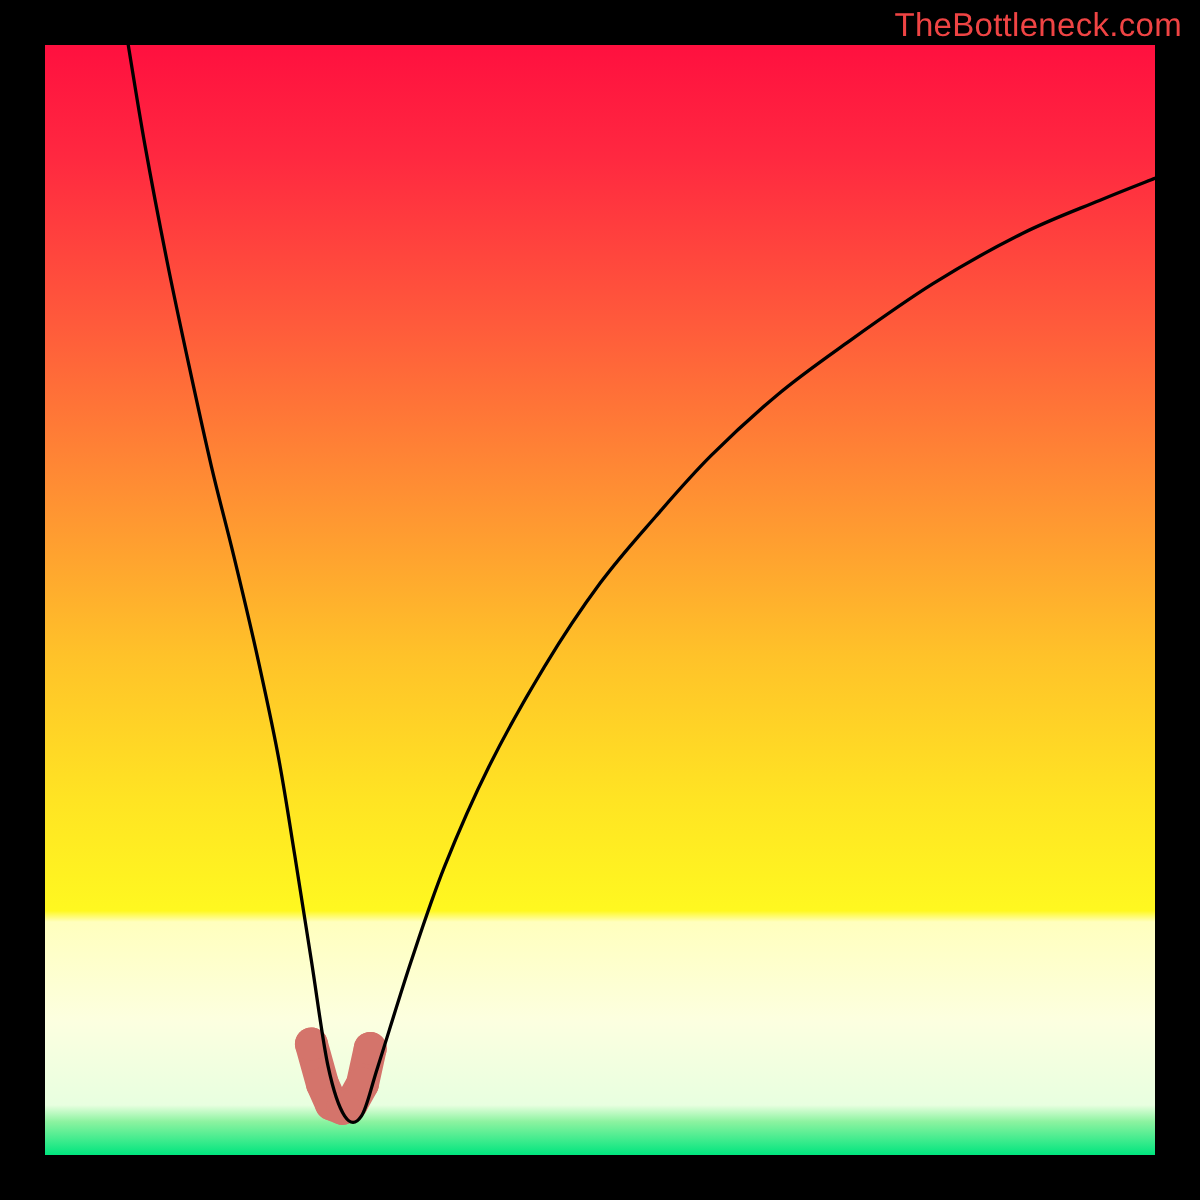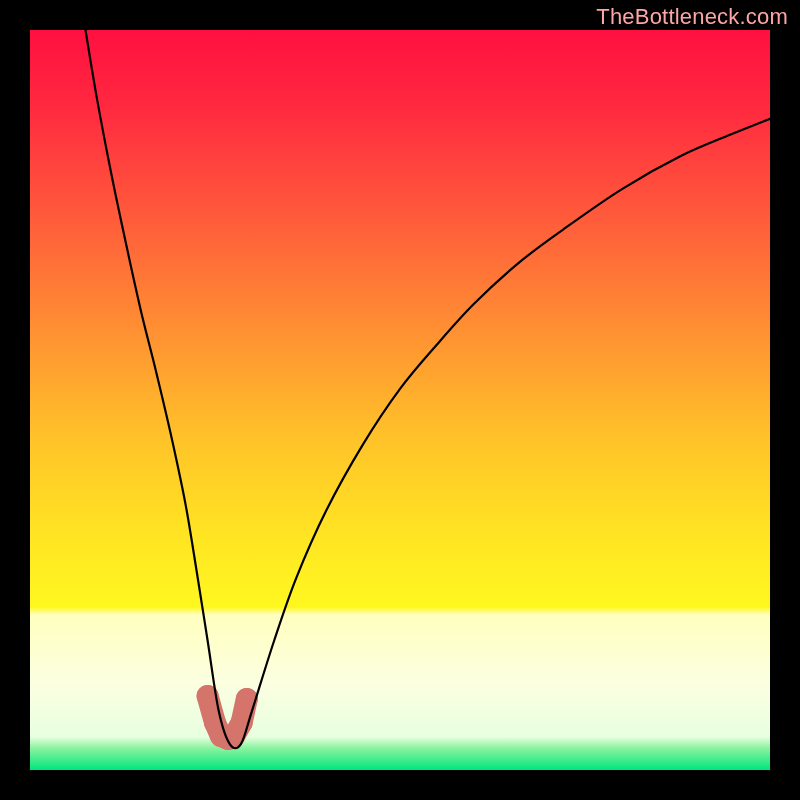--- a/index.html
+++ b/index.html
@@ -16,21 +16,21 @@
     top: 30px;
     width: 740px;
     height: 740px;
   }
   .watermark {
     position: absolute;
     top: 4px;
     right: 12px;
     font-family: Arial, Helvetica, sans-serif;
     font-size: 22px;
-    color: #fca5a5;
+    color: #ef4444;
     letter-spacing: 0.2px;
     z-index: 20;
     user-select: none;
   }
   svg { display: block; }
 </style>
 </head>
 <body>
 
 <div class="watermark">TheBottleneck.com</div>

